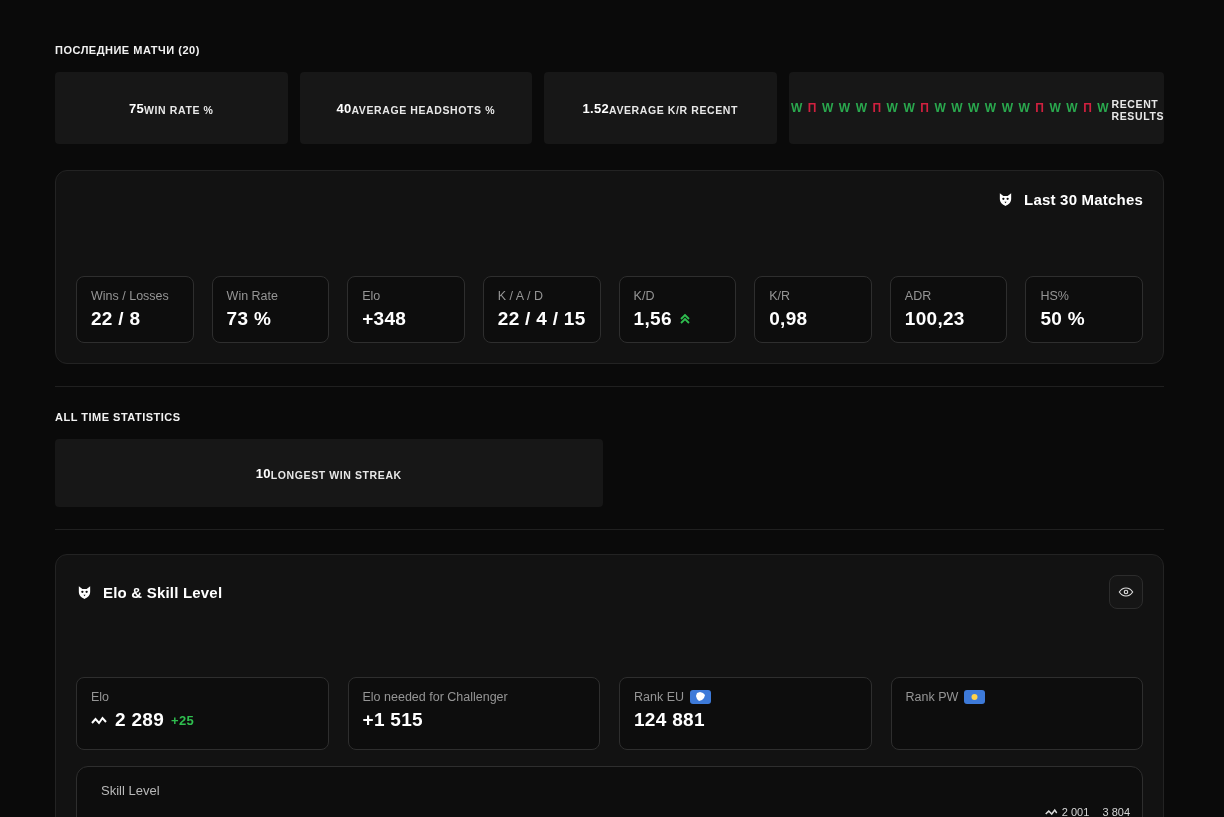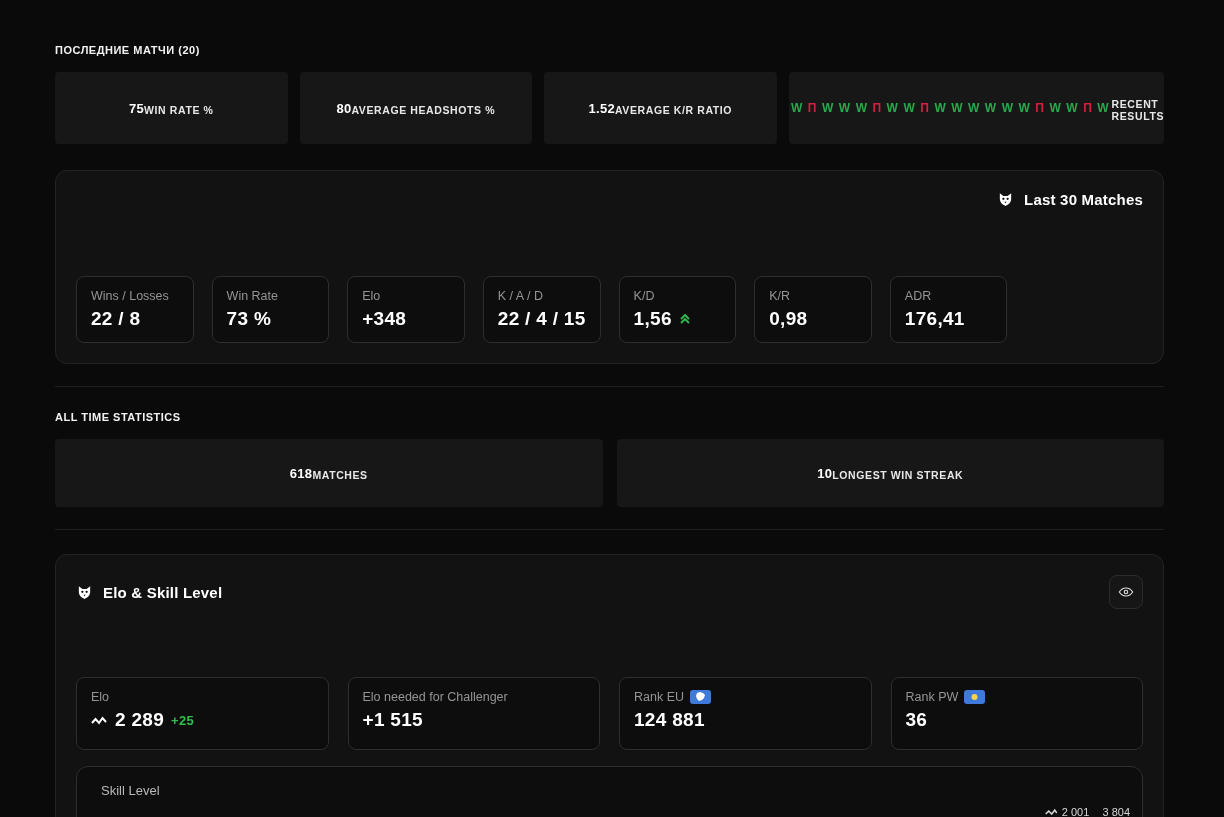--- a/index.html
+++ b/index.html
@@ -75,26 +75,26 @@
 <div class="content">
 
   <div class="eyebrow">ПОСЛЕДНИЕ МАТЧИ (20)</div>
 
   <div class="top-grid">
     <div class="flat-card">
       <div class="v">75</div>
       <div class="l">WIN RATE %</div>
     </div>
     <div class="flat-card">
-      <div class="v">80</div>
+      <div class="v">40</div>
       <div class="l">AVERAGE HEADSHOTS %</div>
     </div>
     <div class="flat-card">
       <div class="v">1.52</div>
-      <div class="l">AVERAGE K/R RATIO</div>
+      <div class="l">AVERAGE K/R RECENT</div>
     </div>
     <div class="flat-card">
       <div class="letters">
           <span class="res-letter win">W</span>
           <span class="res-letter loss">П</span>
           <span class="res-letter win">W</span>
           <span class="res-letter win">W</span>
           <span class="res-letter win">W</span>
           <span class="res-letter loss">П</span>
           <span class="res-letter win">W</span>
@@ -156,33 +156,33 @@
             </svg>
           </span>
         </div>
       </div>
       <div class="mini-card">
         <div class="l">K/R</div>
         <div class="v">0,98</div>
       </div>
       <div class="mini-card">
         <div class="l">ADR</div>
-        <div class="v">176,41</div>
+        <div class="v">100,23</div>
+      </div>
+      <div class="mini-card">
+        <div class="l">HS%</div>
+        <div class="v">50 %</div>
       </div>
     </div>
   </div>
 
   <div class="divider"></div>
 
   <div class="eyebrow">ALL TIME STATISTICS</div>
   <div class="two-grid">
-    <div class="flat-card flat-wide">
-      <div class="v">618</div>
-      <div class="l">MATCHES</div>
-    </div>
     <div class="flat-card flat-wide">
       <div class="v">10</div>
       <div class="l">LONGEST WIN STREAK</div>
     </div>
   </div>
 
   <div class="divider"></div>
 
   <div class="panel">
     <div class="panel-head">
@@ -237,21 +237,20 @@
       </div>
       <div class="mini-card">
         <div class="l">
           <span>Rank PW</span>
           <span class="region-badge">
             <svg width="11" height="10" viewBox="0 0 11 10">
                 <circle cx="5.5" cy="5" r="3" fill="#ffd24a"></circle>
               </svg>
           </span>
         </div>
-        <div class="v">36</div>
       </div>
     </div>
 
     <div class="skill-card">
       <div class="skill-label">Skill Level</div>
       <div class="slider">
         <div class="elo-marker" style="left:942px; transform:translateX(-50%);">
           <svg width="13" height="8" viewBox="0 0 13 8" fill="none" stroke="#d6d6d6" stroke-width="1.5">
               <path d="M1 6l3-3 3 3 3-4 2 3"></path>
             </svg>

